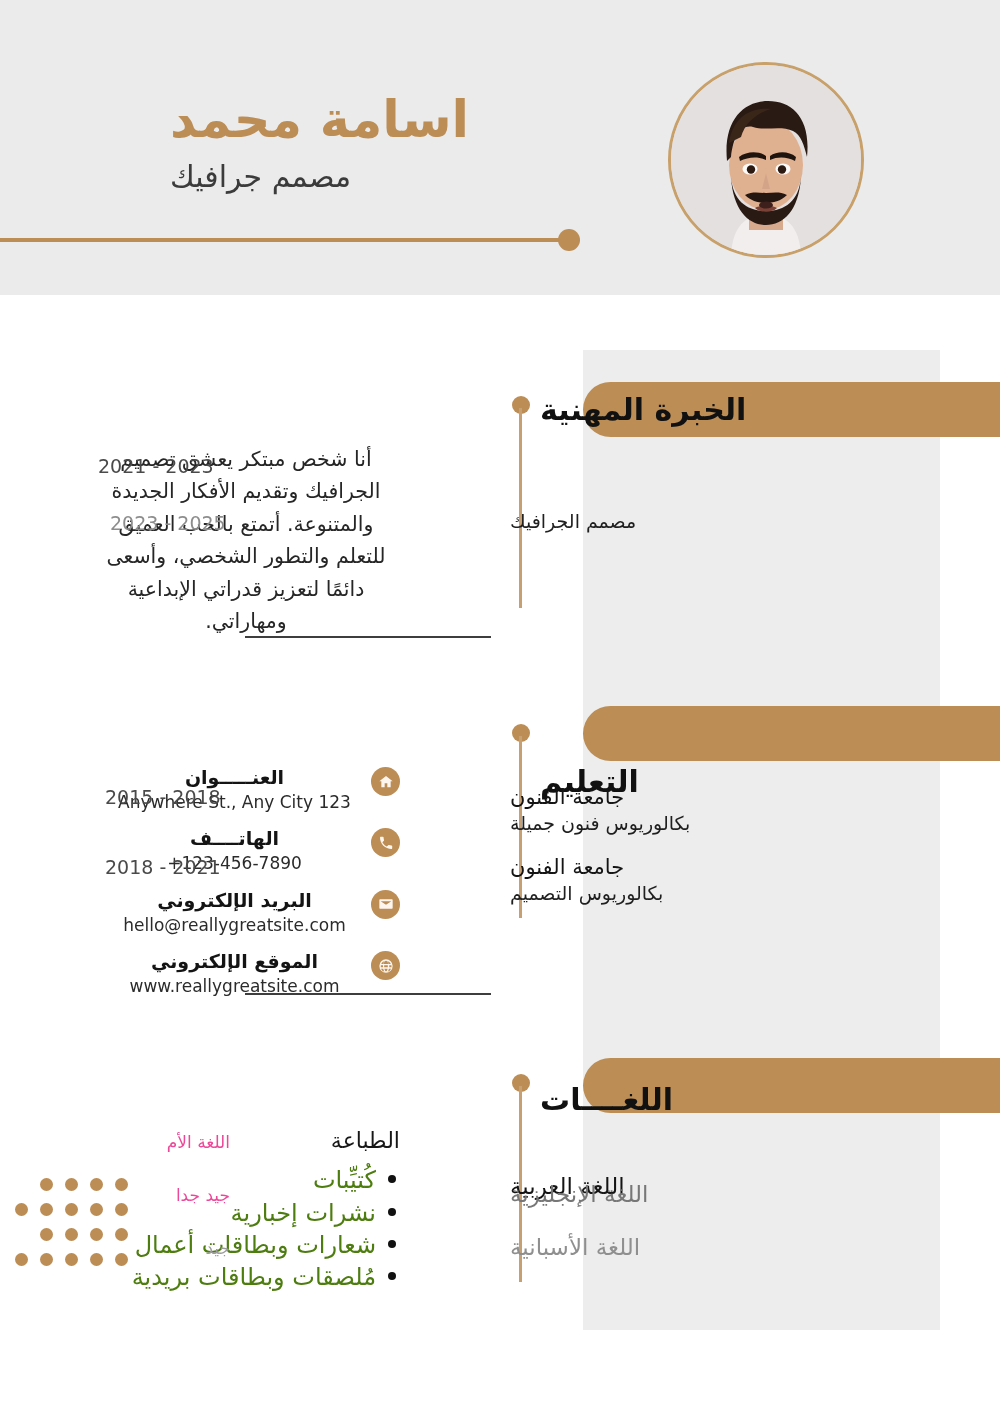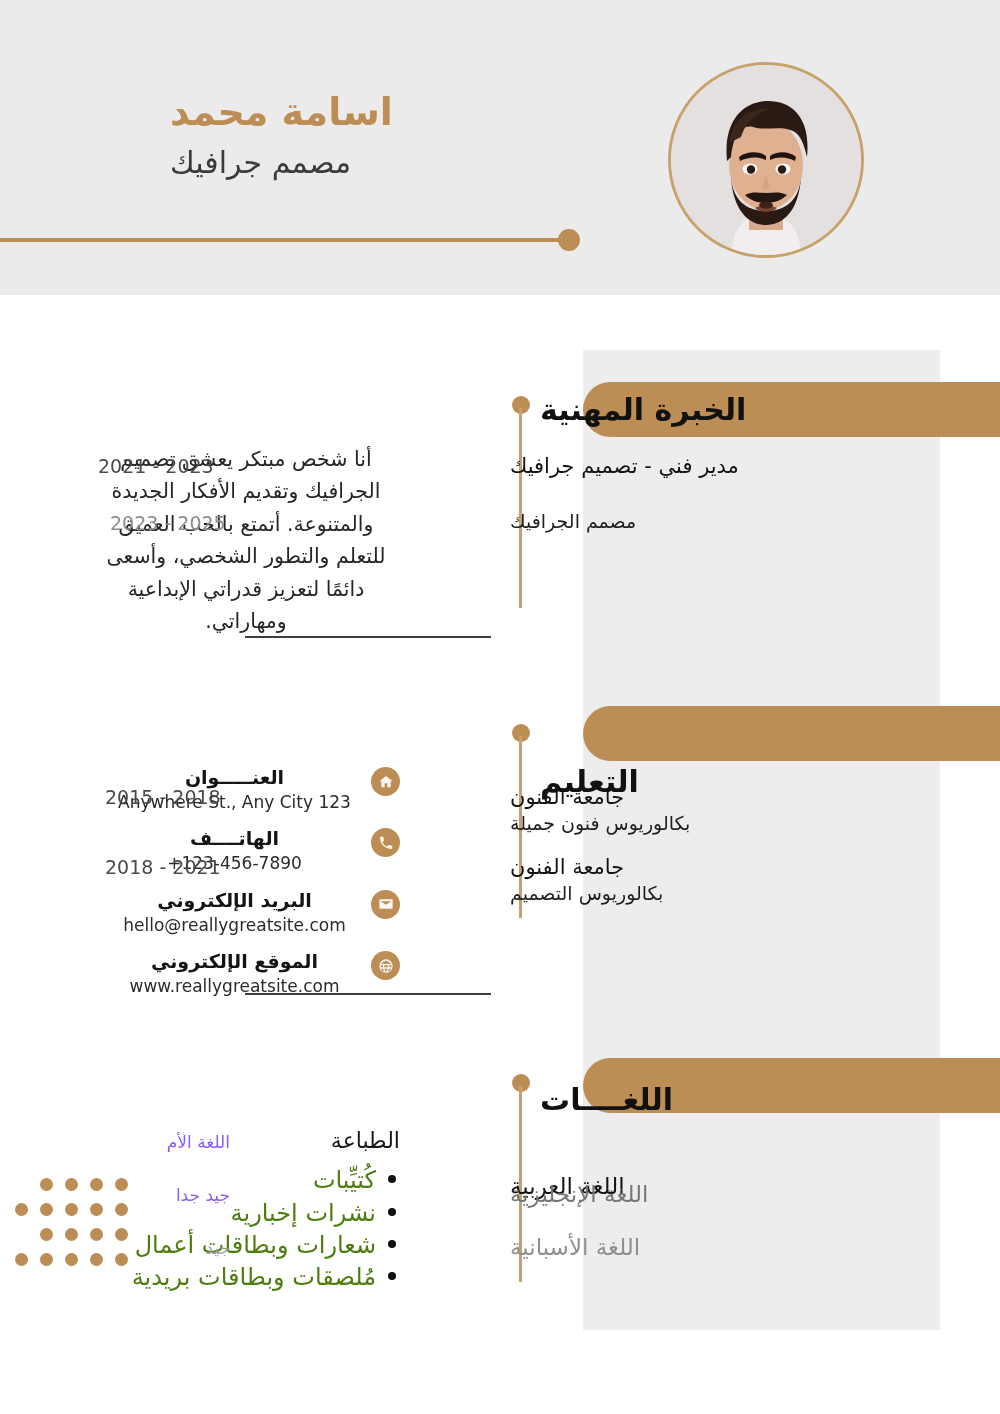--- a/index.html
+++ b/index.html
@@ -24,21 +24,21 @@
     background: #ebebeb;
   }
   .name-block {
     position: absolute;
     right: 410px;
     top: 92px;
     width: 420px;
     text-align: left;
   }
   .full-name {
-    font-size: 38px;
+    font-size: 51px;
     font-weight: bold;
     color: #bc8d55;
     letter-spacing: 1px;
     line-height: 1.1;
     white-space: nowrap;
     direction: rtl;
   }
   .job-title {
     margin-top: 12px;
     font-size: 30px;
@@ -269,21 +269,21 @@
     font-size: 23px;
     color: #141414;
     text-align: left;
     white-space: nowrap;
   }
   .lang-name.m1 { color: #777777; }
   .lang-name.m2 { color: #8f8f8f; }
   .lang-level {
     position: absolute;
     font-size: 17px;
-    color: #8b5cf6;
+    color: #ec4899;
     text-align: right;
     white-space: nowrap;
     direction: rtl;
   }
   .lang-level.m2 { color: #9a9a9a; }
 </style>
 </head>
 <body>
 
 <div class="page">
@@ -438,23 +438,20 @@
         <i class="d"></i>
         <i class="d"></i>
         <i class="d"></i>
       </div>
   </div>
 
   <div class="sec-head" style="top:392px;">الخبرة المهنية</div>
   <div class="timeline-dot" style="left:512px; top:396px;"></div>
   <div class="timeline" style="left:519px; top:408px; height:200px;"></div>
 
-  <div class="entry" style="right:60px; top:452px; width:430px;">
-    <div class="entry-title">مدير فني - تصميم جرافيك</div>
-  </div>
   <div class="entry-date" style="left:98px; top:455px; width:115px;">2021 - 2023</div>
 
   <div class="entry entry-muted" style="right:60px; top:509px; width:430px;">
     <div class="entry-sub" style="color:#1f1f1f">مصمم الجرافيك</div>
   </div>
   <div class="entry-date muted" style="left:110px; top:512px; width:115px;">2023 - 2025</div>
 
   <div class="divider" style="left:245px; top:636px; width:246px;"></div>
 
   <div class="sec-head" style="top:764px;">التعليم</div>

